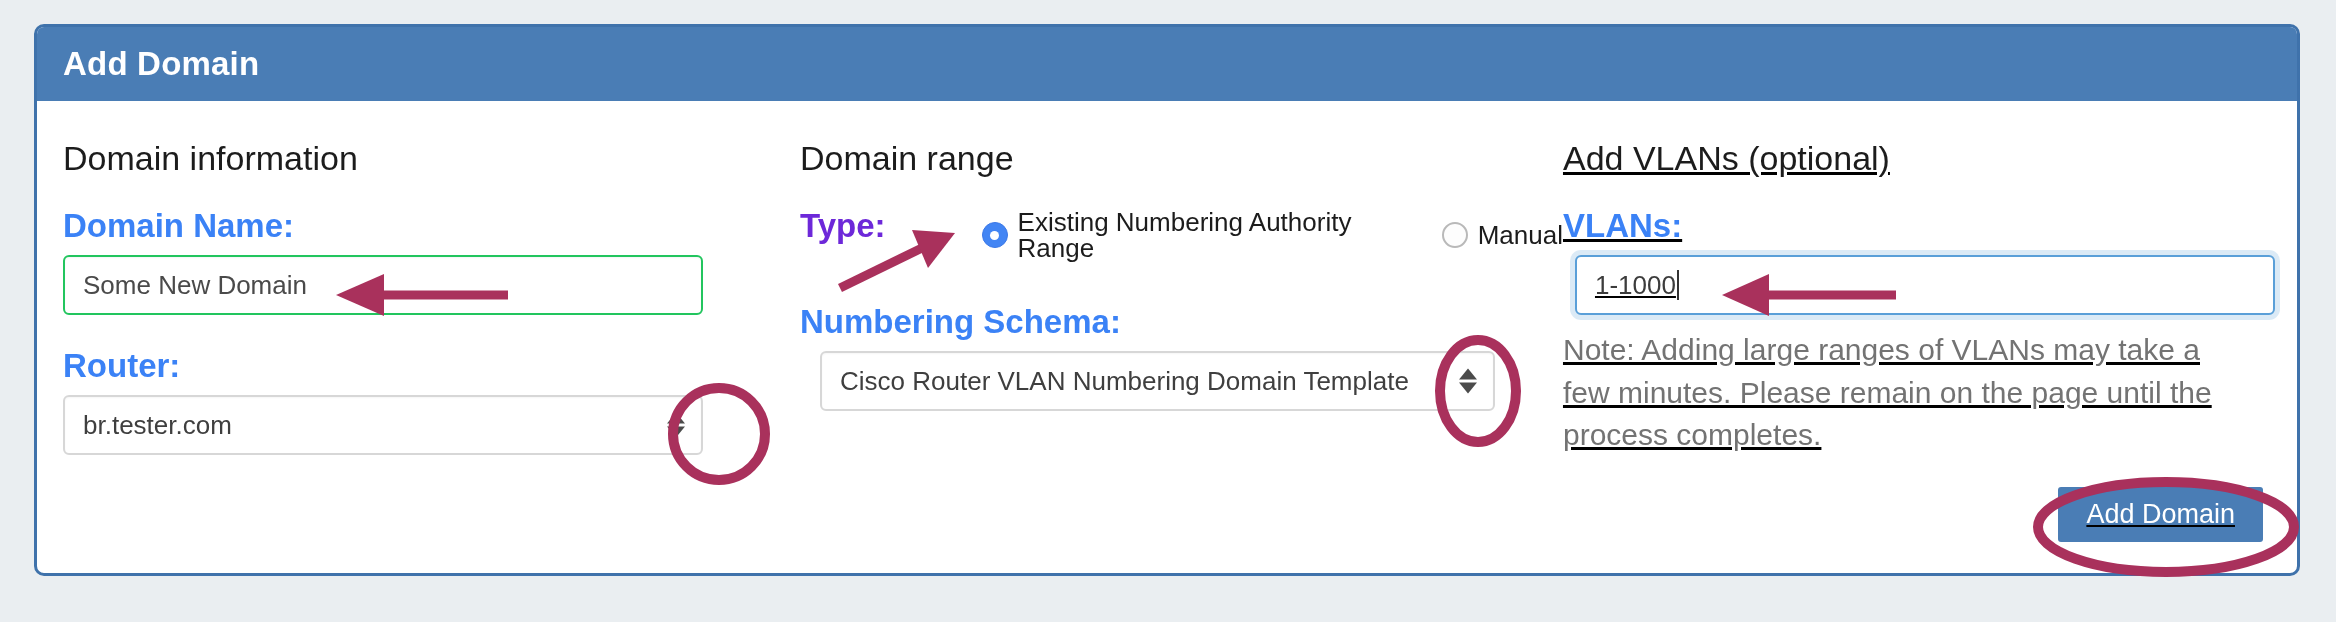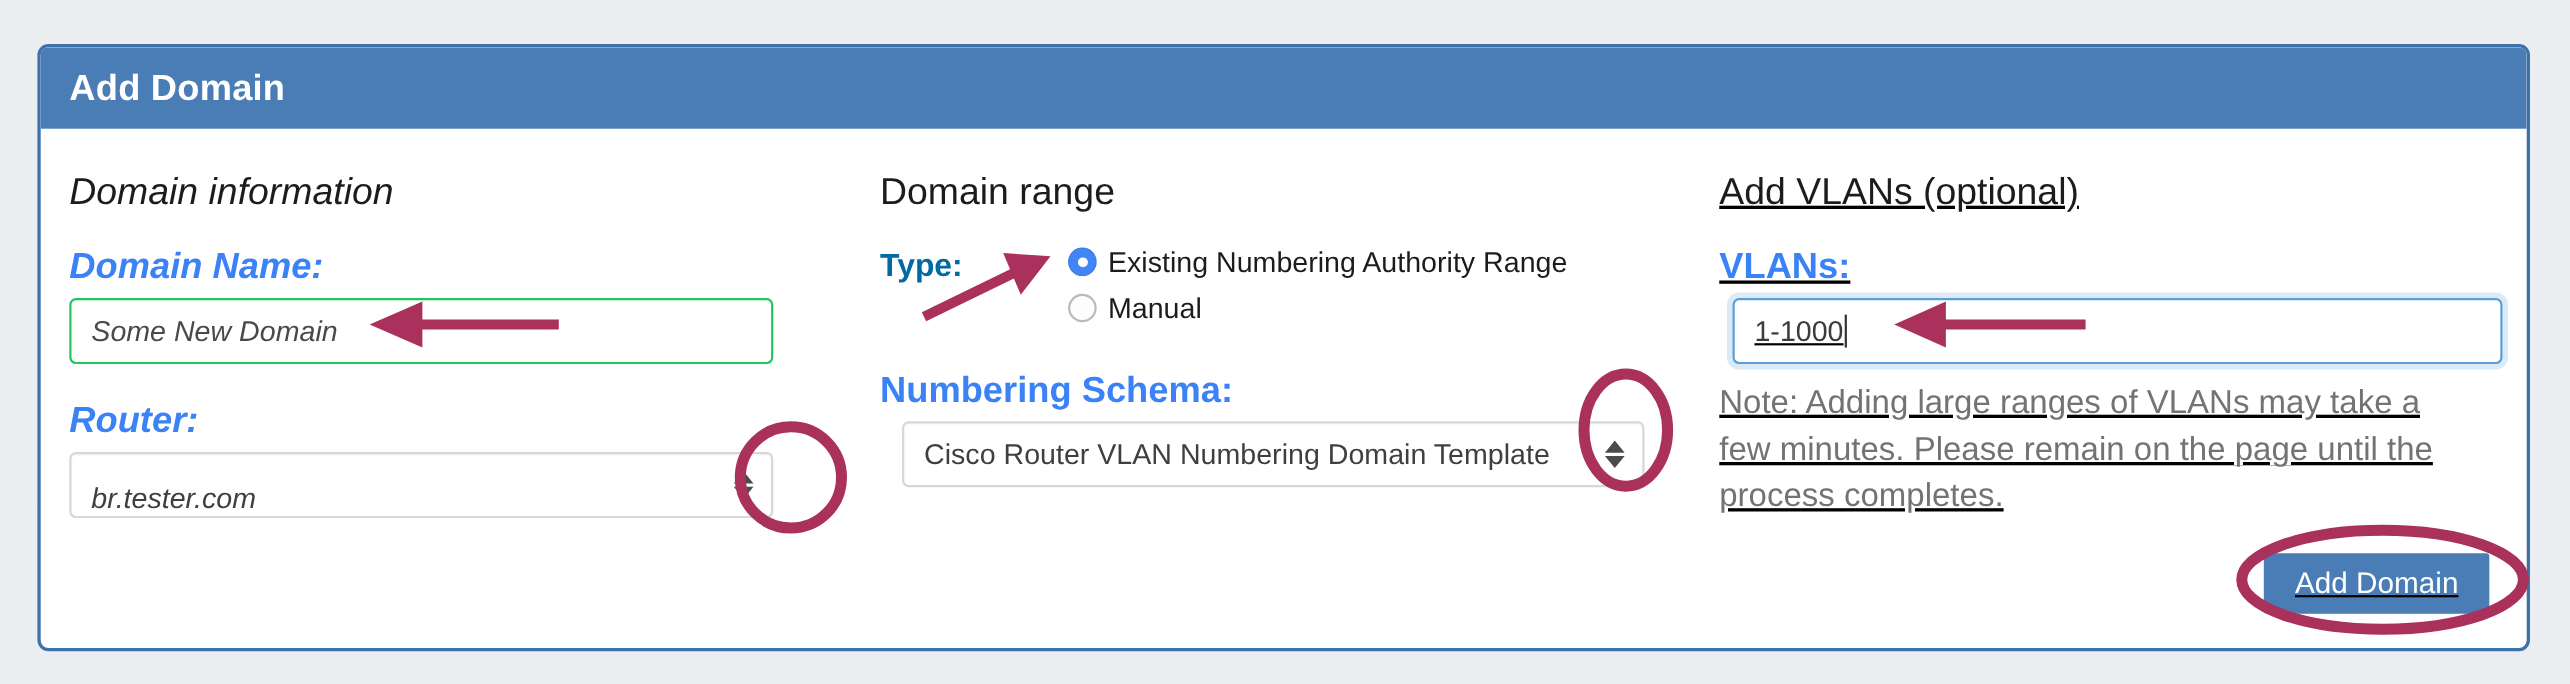--- a/index.html
+++ b/index.html
@@ -20,21 +20,21 @@
     position: relative;
     width: 2336px;
     height: 622px;
     background: #eaeef1;
   }
 
   
   .panel {
     position: absolute;
     left: 34px;
-    top: 40px;
+    top: 24px;
     width: 2266px;
     height: 552px;
     box-sizing: border-box;
     border: 3px solid #3f72ab;
     border-radius: 10px;
     background: #ffffff;
     overflow: hidden;
   }
   .panel-header {
     height: 74px;
@@ -55,21 +55,21 @@
     padding: 40px 0 0 0;
     box-sizing: border-box;
     height: calc(100% - 74px);
   }
 
   
   .col {
     box-sizing: border-box;
     position: relative;
   }
-  .col-left  { width: 765px; padding-left: 26px; font-style: italic; }
+  .col-left  { width: 765px; padding-left: 26px; }
   .col-mid   { width: 765px; padding-left: 0px; }
   .col-right { width: 736px; padding-left: 0px; text-decoration: underline; }
 
   .section-title {
     font-size: 34px;
     font-weight: normal;
     color: #1c1c1c;
     margin: 0 0 34px 0;
     line-height: 1;
   }
@@ -139,37 +139,37 @@
   .tri-up, .tri-down {
     width: 0; height: 0;
     border-left: 9px solid transparent;
     border-right: 9px solid transparent;
   }
   .tri-up   { border-bottom: 11px solid #4b4b4b; margin-bottom: 3px; }
   .tri-down { border-top: 11px solid #4b4b4b; }
 
   
   .w-domain { width: 640px; }
-  .w-router { width: 640px; align-items: flex-end; }
+  .w-router { width: 640px; }
   .w-schema { width: 675px; margin-left: 20px; }
   .w-vlans  { width: 700px; margin-left: 12px; }
 
   
   .type-row {
     display: flex;
     align-items: flex-start;
   }
   .type-label {
-    font-size: 29px;
+    font-size: 33px;
     font-weight: bold;
-    color: #0369a1;
+    color: #6d28d9;
     margin-right: 96px;
     line-height: 34px;
   }
-  .radio-group { display: flex; flex-direction: column; gap: 16px; }
+  .radio-group { display: flex; flex-direction: row; gap: 16px; }
   .radio-opt { display: flex; align-items: center; }
   .radio {
     width: 26px; height: 26px;
     border-radius: 50%;
     box-sizing: border-box;
     margin-right: 10px;
     flex: 0 0 auto;
     position: relative;
   }
   .radio.on  { background: #4285f4; border: 1px solid #3b78e7; }

